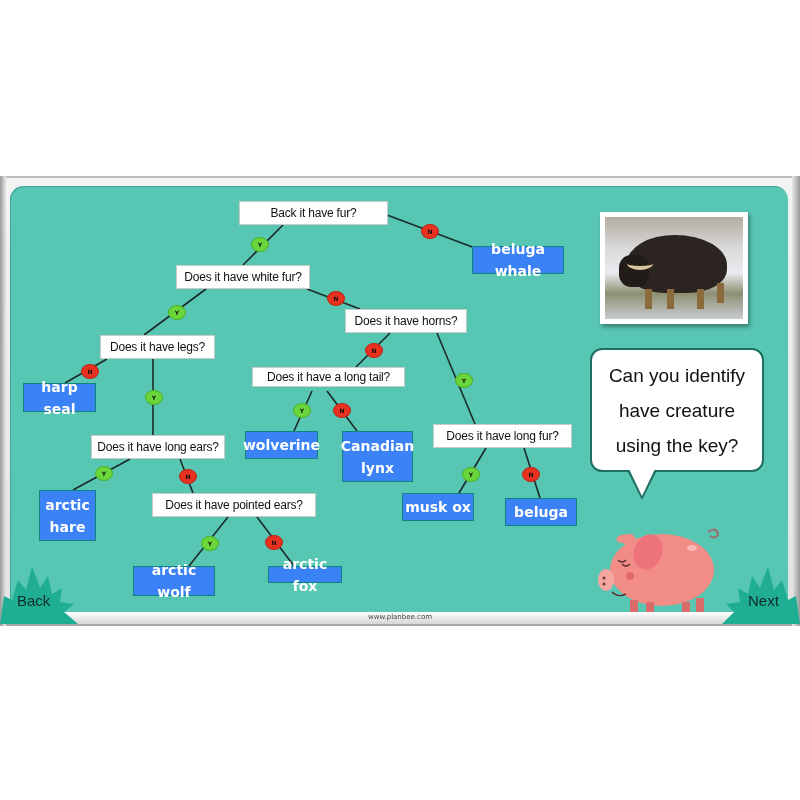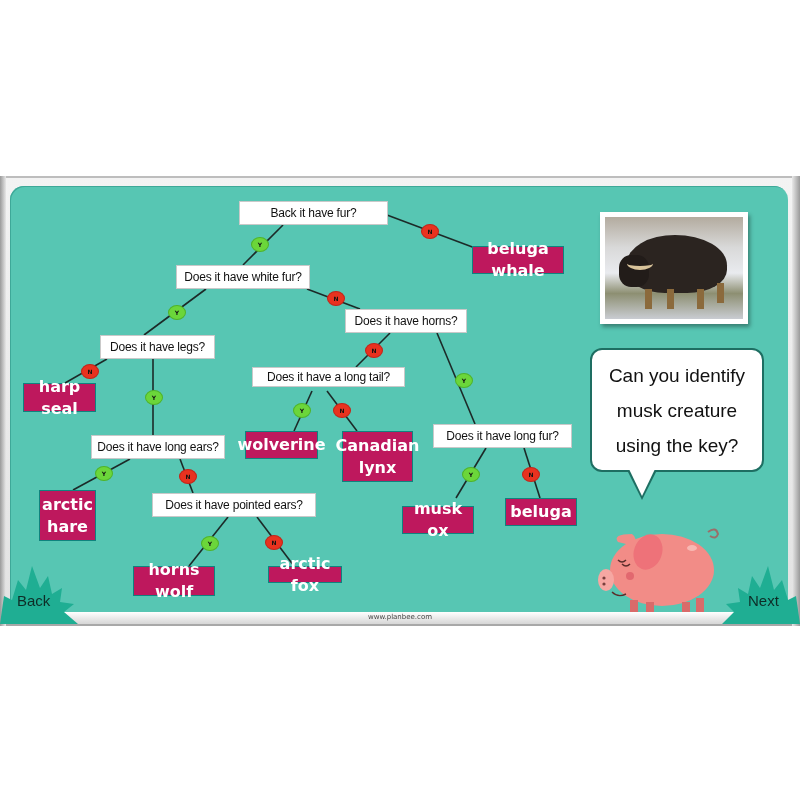--- a/index.html
+++ b/index.html
@@ -10,23 +10,23 @@
   .frame-edge-r { position:absolute; right:0; top:176px; width:8px; height:450px; background:linear-gradient(270deg,#9a9a9a,#e8e8e8); }
   .panel { position:absolute; left:10px; top:186px; width:778px; height:426px; background:#57c6b3;
     border-radius:14px 14px 0 0; box-shadow: inset 1px 1px 0 #3ea898; }
   .footer-bar { position:absolute; left:10px; top:612px; width:778px; height:12px;
     background:linear-gradient(#ffffff,#d6d6d6); }
   .footer-url { position:absolute; left:0; width:800px; top:613px; text-align:center; font-size:7px; color:#444; }
   svg.lines { position:absolute; left:0; top:0; width:800px; height:800px; }
   .q { position:absolute; background:#ffffff; border:1px solid #c9c9c9; box-sizing:border-box;
     display:flex; align-items:center; justify-content:center; font-family:"Liberation Sans", sans-serif;
     font-size:12px; color:#111; letter-spacing:-0.2px; white-space:nowrap; }
-  .a { position:absolute; background:#be185d; border:1px solid #0f837e; box-sizing:border-box;
+  .a { position:absolute; background:#3b82f6; border:1px solid #0f837e; box-sizing:border-box;
     display:flex; align-items:center; justify-content:center; text-align:center; color:#ffffff;
-    font-family:"DejaVu Sans", sans-serif; font-weight:bold; font-size:16px; line-height:22px; }
+    font-family:"DejaVu Sans", sans-serif; font-weight:bold; font-size:14px; line-height:22px; }
   .badge { position:absolute; width:16px; height:13px; border-radius:50%; display:flex; align-items:center;
     justify-content:center; font-size:6px; font-weight:bold; color:#111; font-family:"DejaVu Sans", sans-serif; }
   .badge.y { background:#6bd63a; border:1px solid #4fb32a; }
   .badge.n { background:#e8321f; border:1px solid #c3241a; }
   .photo { position:absolute; left:600px; top:212px; width:148px; height:112px; background:#fff;
     box-shadow:2px 3px 4px rgba(0,0,0,0.35); }
   .photo-inner { position:absolute; left:5px; top:5px; width:138px; height:102px;
     background:linear-gradient(180deg,#b3ab9f 0%,#d9d9d9 30%,#e9ebef 55%,#8d8f72 75%,#c9ccd2 100%); overflow:hidden; }
   .ox-body { position:absolute; left:22px; top:18px; width:100px; height:58px; background:#2b2420; border-radius:48% 52% 40% 38%; }
   .ox-head { position:absolute; left:14px; top:38px; width:30px; height:32px; background:#221c19; border-radius:40%; }
@@ -96,23 +96,23 @@
 <div class="q" style="left:252px;top:367px;width:153px;height:20px;">Does it have a long tail?</div>
 <div class="q" style="left:91px;top:435px;width:134px;height:24px;">Does it have long ears?</div>
 <div class="q" style="left:433px;top:424px;width:139px;height:24px;">Does it have long fur?</div>
 <div class="q" style="left:152px;top:493px;width:164px;height:24px;">Does it have pointed ears?</div>
 
 <div class="a" style="left:472px;top:246px;width:92px;height:28px;">beluga whale</div>
 <div class="a" style="left:23px;top:383px;width:73px;height:29px;">harp seal</div>
 <div class="a" style="left:245px;top:431px;width:73px;height:28px;">wolverine</div>
 <div class="a" style="left:342px;top:431px;width:71px;height:51px;padding:17px 6px;">Canadian lynx</div>
 <div class="a" style="left:39px;top:490px;width:57px;height:51px;padding:0 4px;">arctic hare</div>
-<div class="a" style="left:133px;top:566px;width:82px;height:30px;">horns wolf</div>
+<div class="a" style="left:133px;top:566px;width:82px;height:30px;">arctic wolf</div>
 <div class="a" style="left:268px;top:566px;width:74px;height:17px;">arctic fox</div>
-<div class="a" style="left:402px;top:506px;width:72px;height:28px;">musk ox</div>
+<div class="a" style="left:402px;top:493px;width:72px;height:28px;">musk ox</div>
 <div class="a" style="left:505px;top:498px;width:72px;height:28px;">beluga</div>
 
 <div class="badge y" style="left:251px;top:237px;">Y</div>
 <div class="badge n" style="left:421px;top:224px;">N</div>
 <div class="badge y" style="left:168px;top:305px;">Y</div>
 <div class="badge n" style="left:327px;top:291px;">N</div>
 <div class="badge n" style="left:81px;top:364px;">N</div>
 <div class="badge y" style="left:145px;top:390px;">Y</div>
 <div class="badge n" style="left:365px;top:343px;">N</div>
 <div class="badge y" style="left:455px;top:373px;">Y</div>
@@ -131,21 +131,21 @@
     <div class="ox-head"></div>
     <div class="ox-horn"></div>
     <div class="ox-leg" style="left:40px;"></div>
     <div class="ox-leg" style="left:62px;"></div>
     <div class="ox-leg" style="left:92px;"></div>
     <div class="ox-leg" style="left:112px;top:66px;"></div>
   </div>
 </div>
 
 <div class="bubble-tail"></div>
-<div class="bubble">Can you identify musk creature using the key?</div>
+<div class="bubble">Can you identify have creature using the key?</div>
 <div class="bubble-tail-inner"></div>
 
 <svg class="pig" width="130" height="96" viewBox="0 0 130 96">
   <path d="M112 14 q8 -6 10 2 q-2 6 -8 2" stroke="#9a6e6a" stroke-width="2" fill="none"></path>
   <ellipse cx="66" cy="52" rx="52" ry="36" fill="#f28c87"></ellipse>
   <path d="M22 24 q-6 -8 14 -8 q6 4 2 12 z" fill="#f28c87"></path>
   <ellipse cx="52" cy="34" rx="14" ry="18" fill="#ee7279" transform="rotate(20 52 34)"></ellipse>
   <ellipse cx="10" cy="62" rx="8" ry="11" fill="#f6a7a2"></ellipse>
   <circle cx="8" cy="60" r="1.6" fill="#7a3f3d"></circle>
   <circle cx="8" cy="66" r="1.6" fill="#7a3f3d"></circle>

